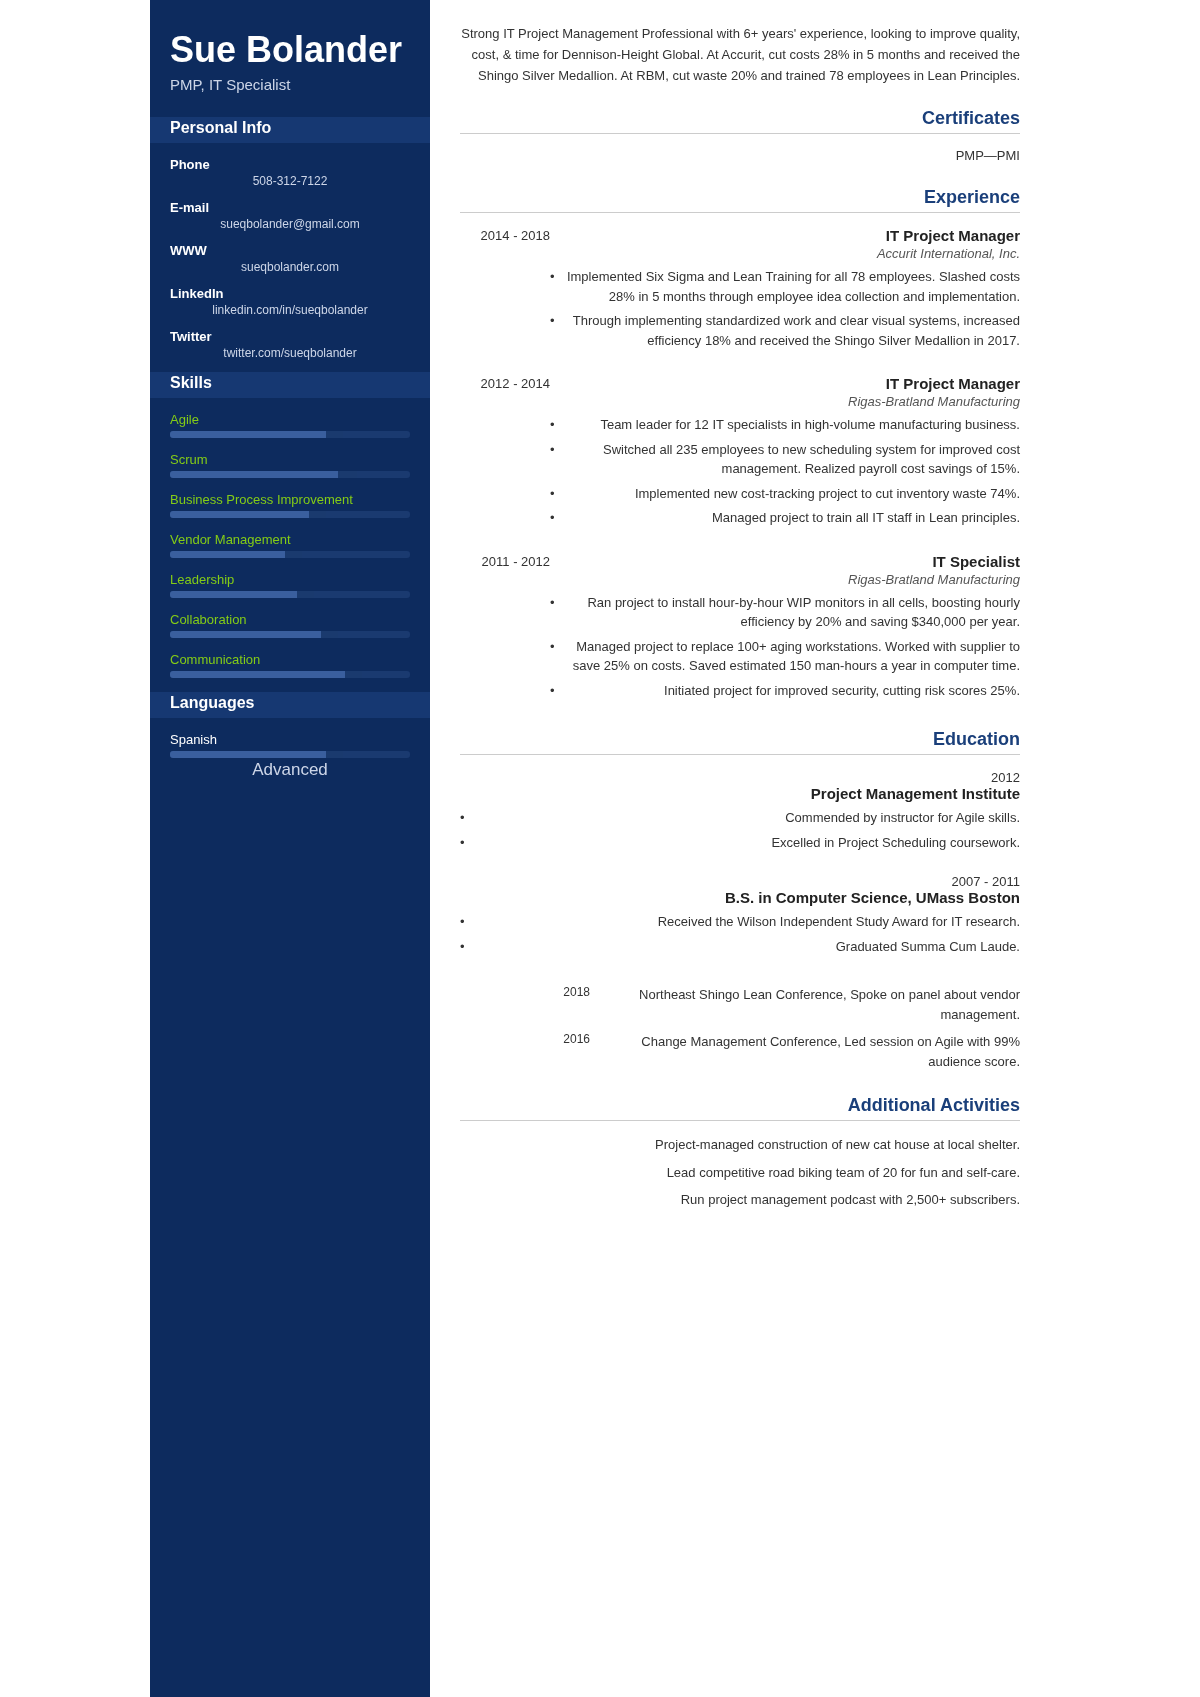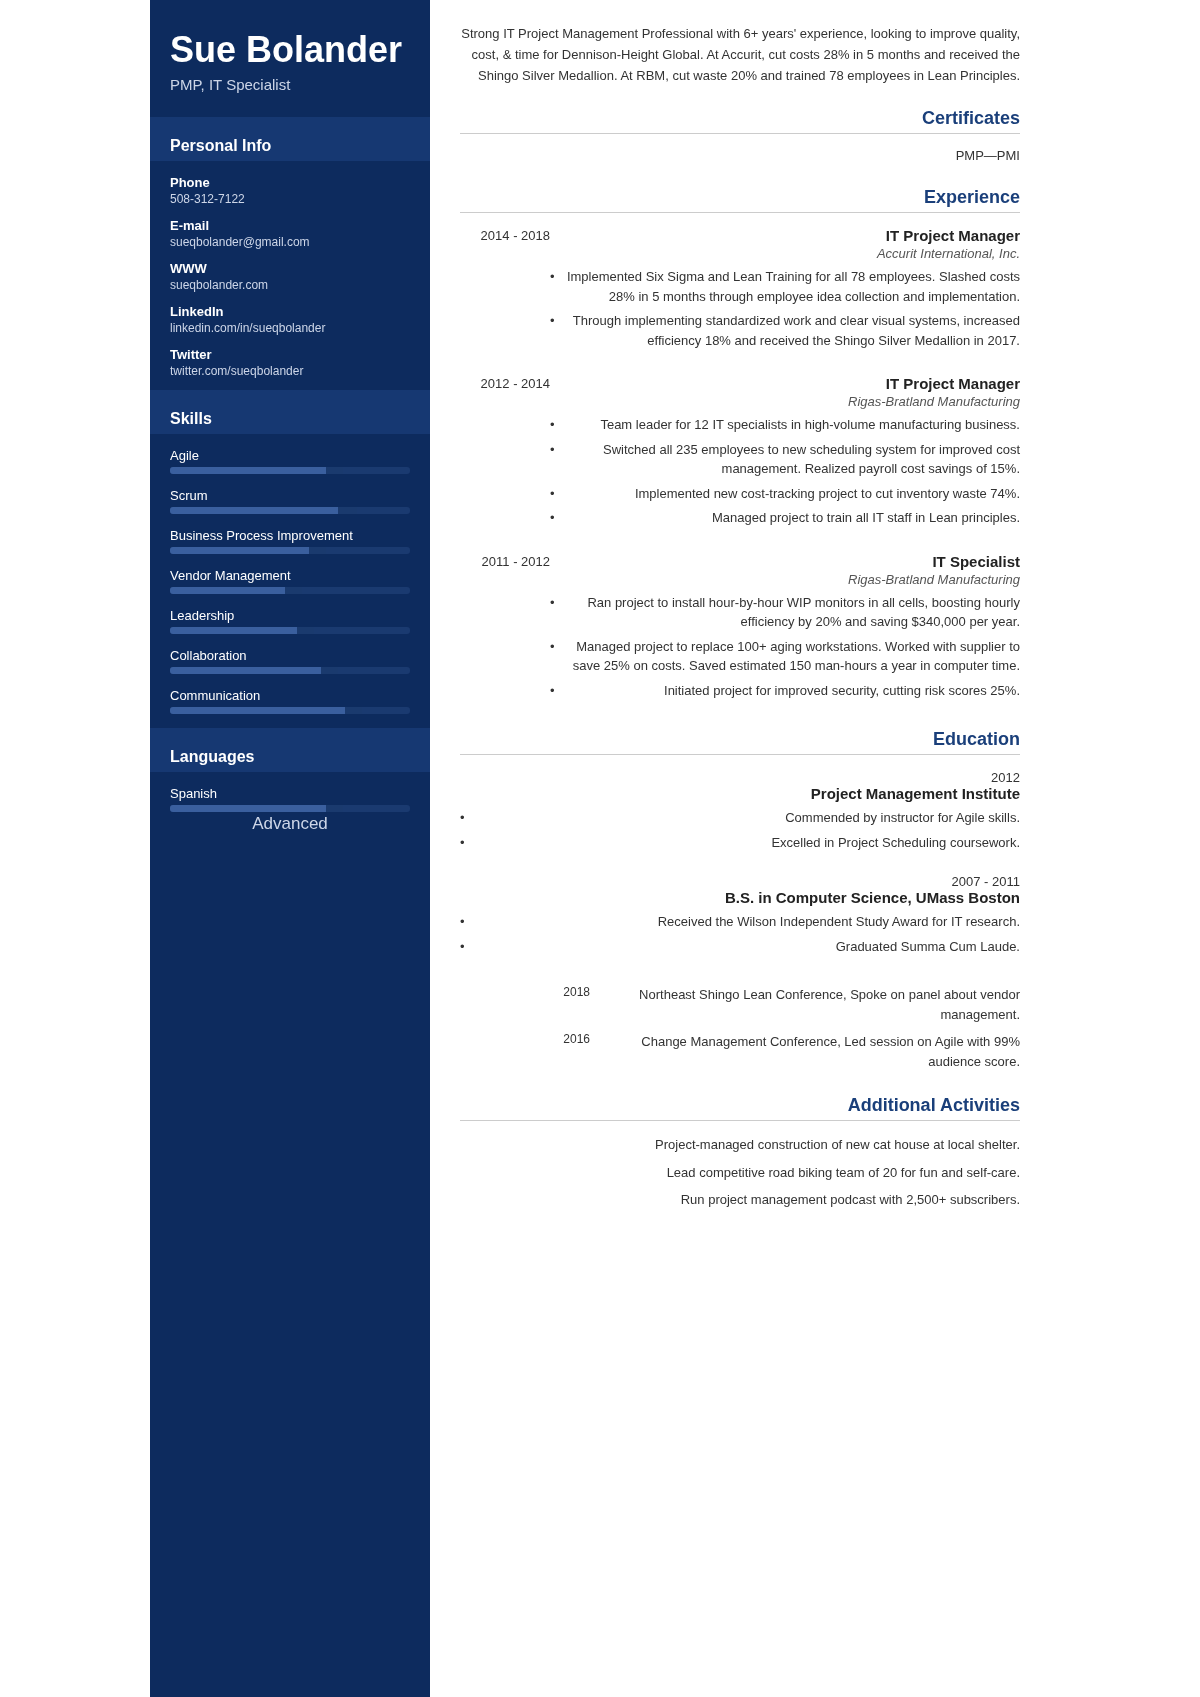--- a/index.html
+++ b/index.html
@@ -33,41 +33,42 @@
     .sidebar-title {
       font-size: 15px;
       color: #cdd6e8;
       margin-bottom: 24px;
     }
     .sidebar-section-title {
       font-size: 16px;
       font-weight: 700;
       color: #fff;
       background: #163872;
-      padding: 20px 0 6px 0;
+      padding: 2px 0 6px 0;
       margin: 0 -20px 14px -20px;
       padding-left: 20px;
     }
     .sidebar-field-label {
       font-weight: 700;
       font-size: 13px;
       color: #fff;
       margin-bottom: 2px;
     }
     .sidebar-field-value {
       font-size: 12px;
       color: #cdd6e8;
       margin-bottom: 12px;
+      text-align: center;
     }
     .skill-item {
       margin-bottom: 14px;
     }
     .skill-name {
       font-size: 13px;
-      color: #ffffff;
+      color: #84cc16;
       margin-bottom: 4px;
     }
     .skill-bar-bg {
       background: #1a3a70;
       height: 7px;
       border-radius: 3px;
       width: 100%;
       position: relative;
     }
     .lang-item {

